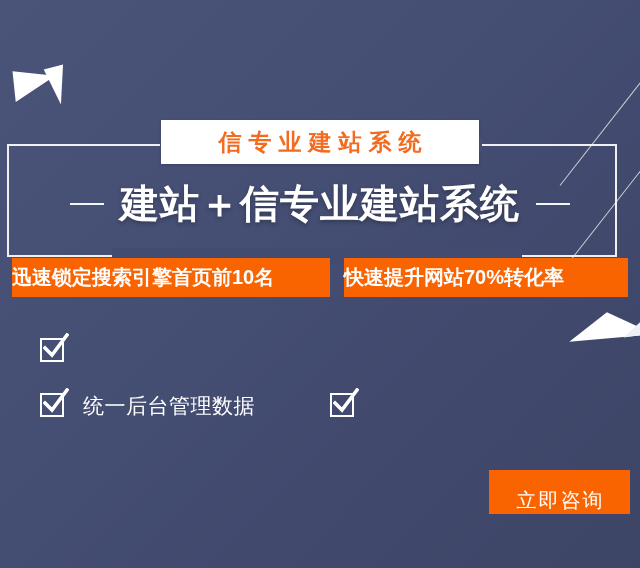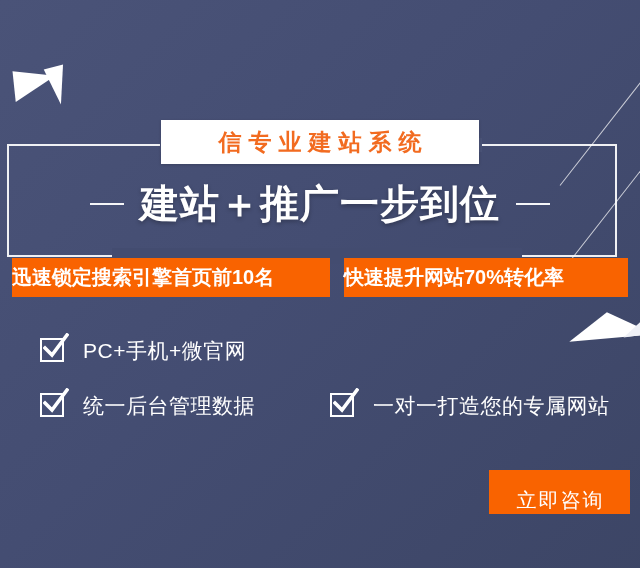--- a/index.html
+++ b/index.html
@@ -235,63 +235,61 @@
   <div class="deco frame"></div>
   <div class="deco frame-mask-top"></div>
   <div class="deco frame-mask-bottom"></div>
 
   <div class="title-box">
     <span class="title-text">信专业建站系统</span>
   </div>
 
   <div class="headline-row">
     <span class="rule"></span>
-    <span class="headline">建站＋推广一步到位</span>
+    <span class="headline">建站＋信专业建站系统</span>
     <span class="rule"></span>
   </div>
 
   <div class="strip strip-left">
     <span class="strip-text">迅速锁定搜索引擎首页前10名</span>
   </div>
   <div class="strip strip-right">
     <span class="strip-text">快速提升网站70%转化率</span>
   </div>
 
   <div class="features">
 
     <div class="feature-row">
       <div class="feature col-1">
         <span class="check-wrap">
           <span class="check-box"></span>
           <svg class="check-mark" viewBox="0 0 26 28" fill="none" xmlns="http://www.w3.org/2000/svg">
             <path d="M2 15 L9 22 L24 2" stroke="#ffffff" stroke-width="3.6" stroke-linecap="square" fill="none"></path>
           </svg>
         </span>
-        <span class="feature-label">PC+手机+微官网</span>
       </div>
     </div>
 
     <div class="feature-row">
       <div class="feature col-1">
         <span class="check-wrap">
           <span class="check-box"></span>
           <svg class="check-mark" viewBox="0 0 26 28" fill="none" xmlns="http://www.w3.org/2000/svg">
             <path d="M2 15 L9 22 L24 2" stroke="#ffffff" stroke-width="3.6" stroke-linecap="square" fill="none"></path>
           </svg>
         </span>
         <span class="feature-label">统一后台管理数据</span>
       </div>
       <div class="feature col-2">
         <span class="check-wrap">
           <span class="check-box"></span>
           <svg class="check-mark" viewBox="0 0 26 28" fill="none" xmlns="http://www.w3.org/2000/svg">
             <path d="M2 15 L9 22 L24 2" stroke="#ffffff" stroke-width="3.6" stroke-linecap="square" fill="none"></path>
           </svg>
         </span>
-        <span class="feature-label">一对一打造您的专属网站</span>
       </div>
     </div>
 
   </div>
 
   <button class="cta" type="button">
     <span class="cta-text">立即咨询</span>
   </button>
 
 </div>

